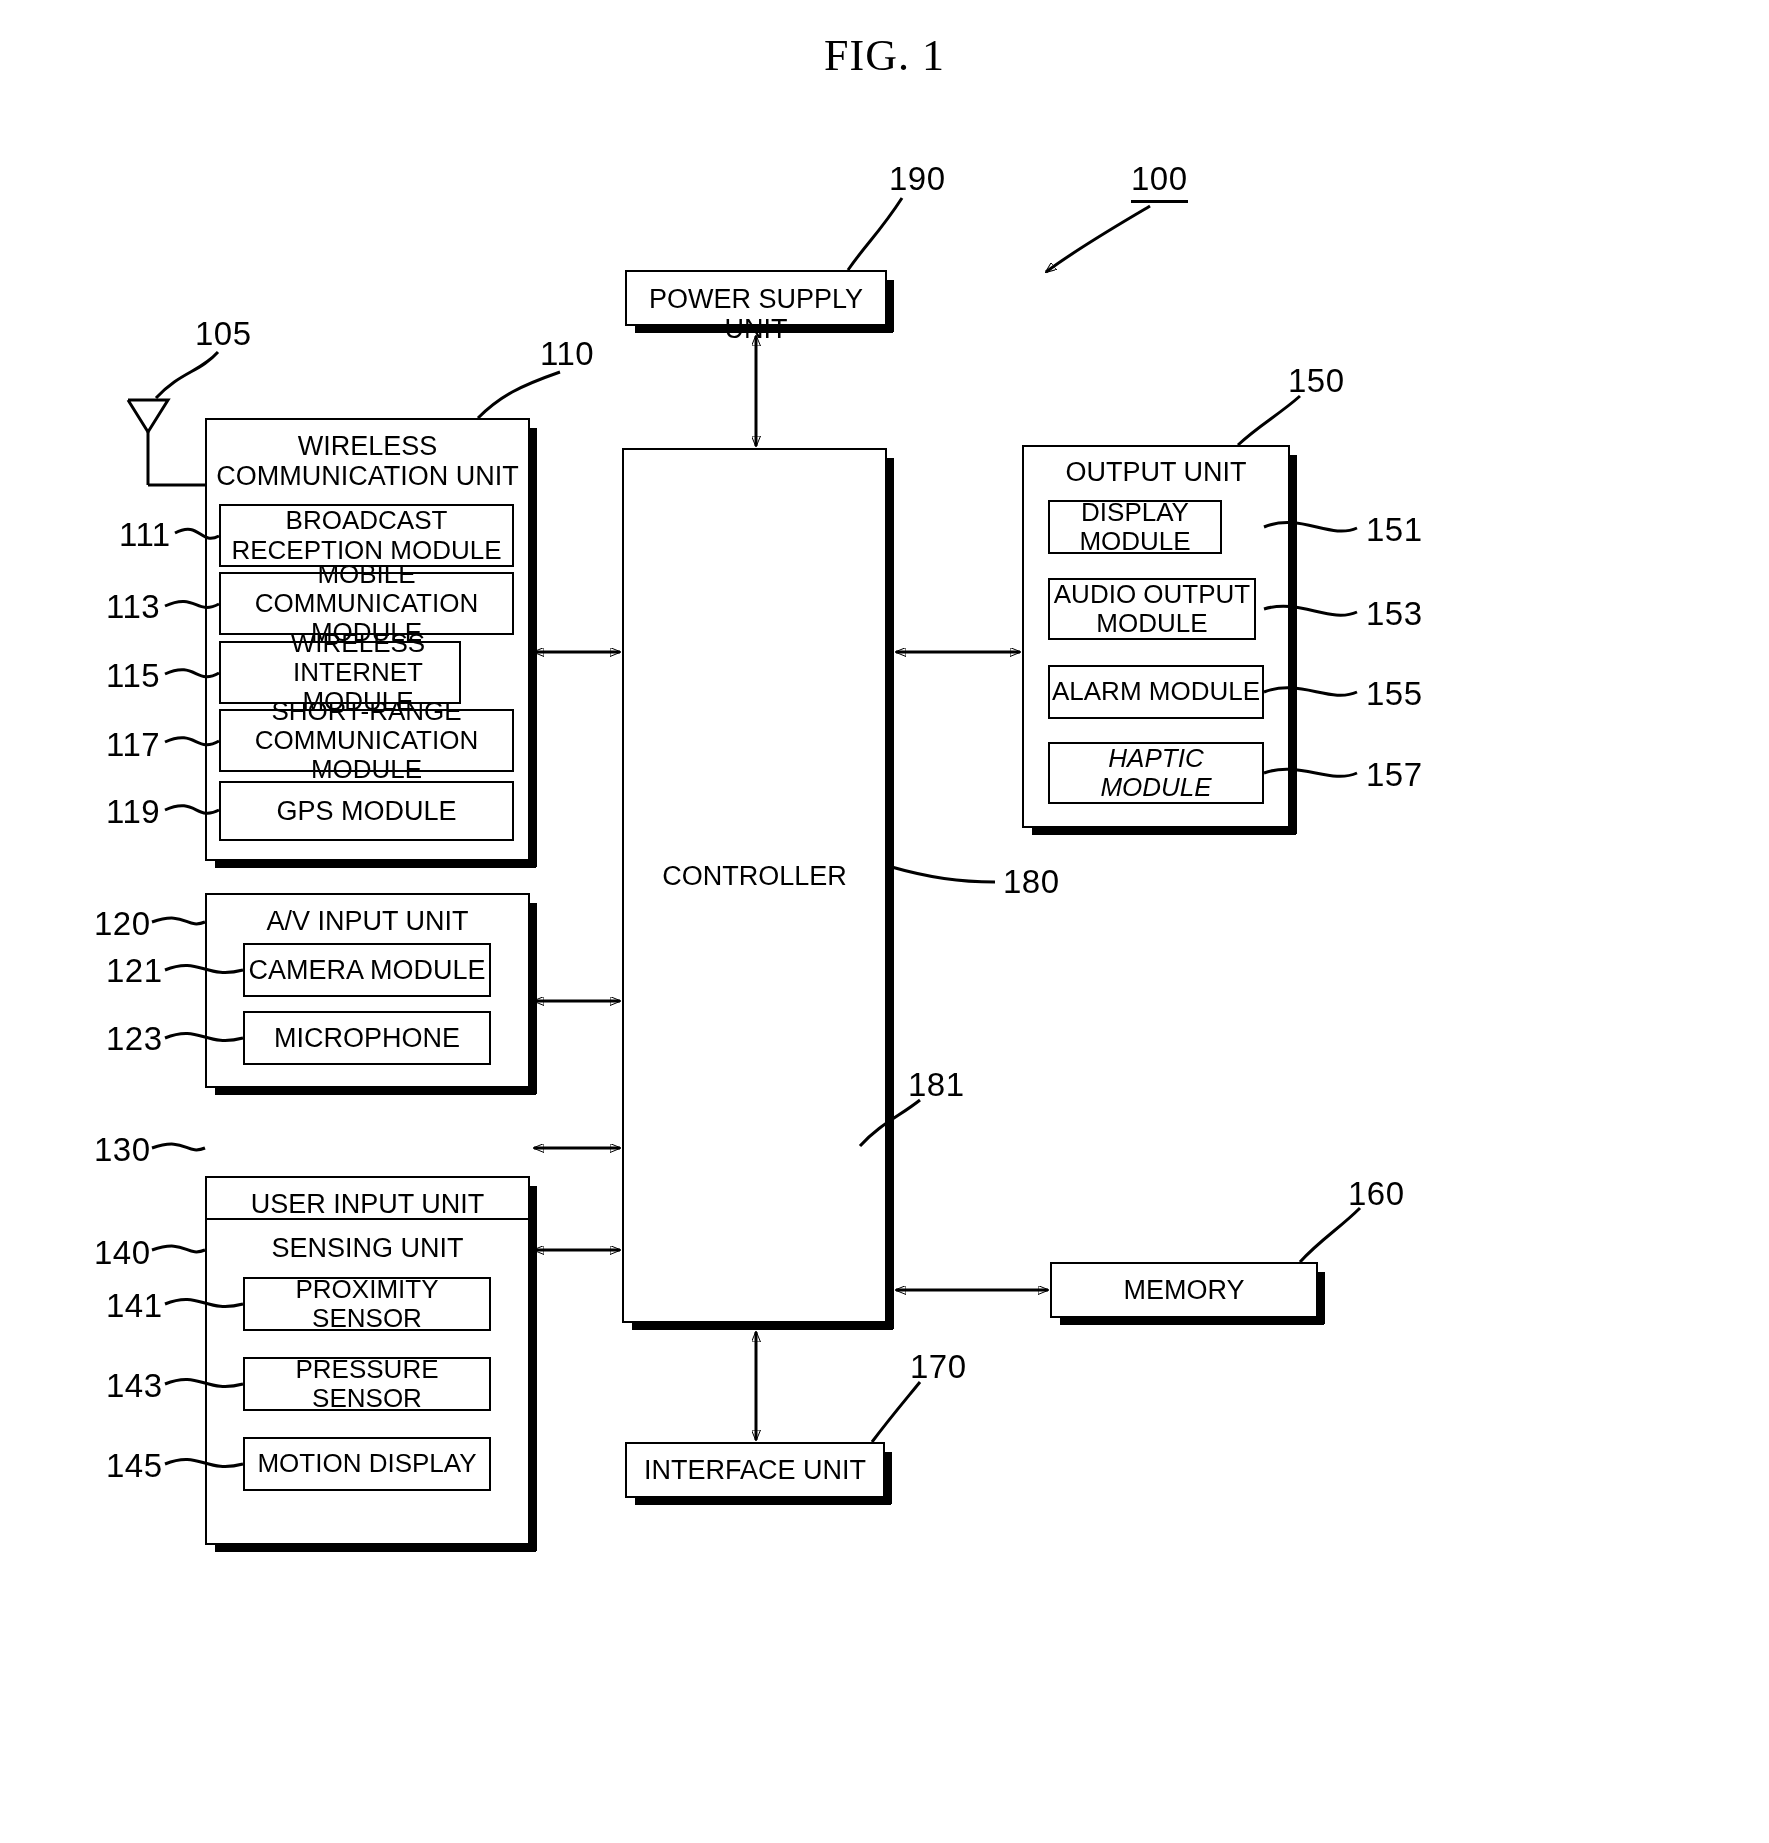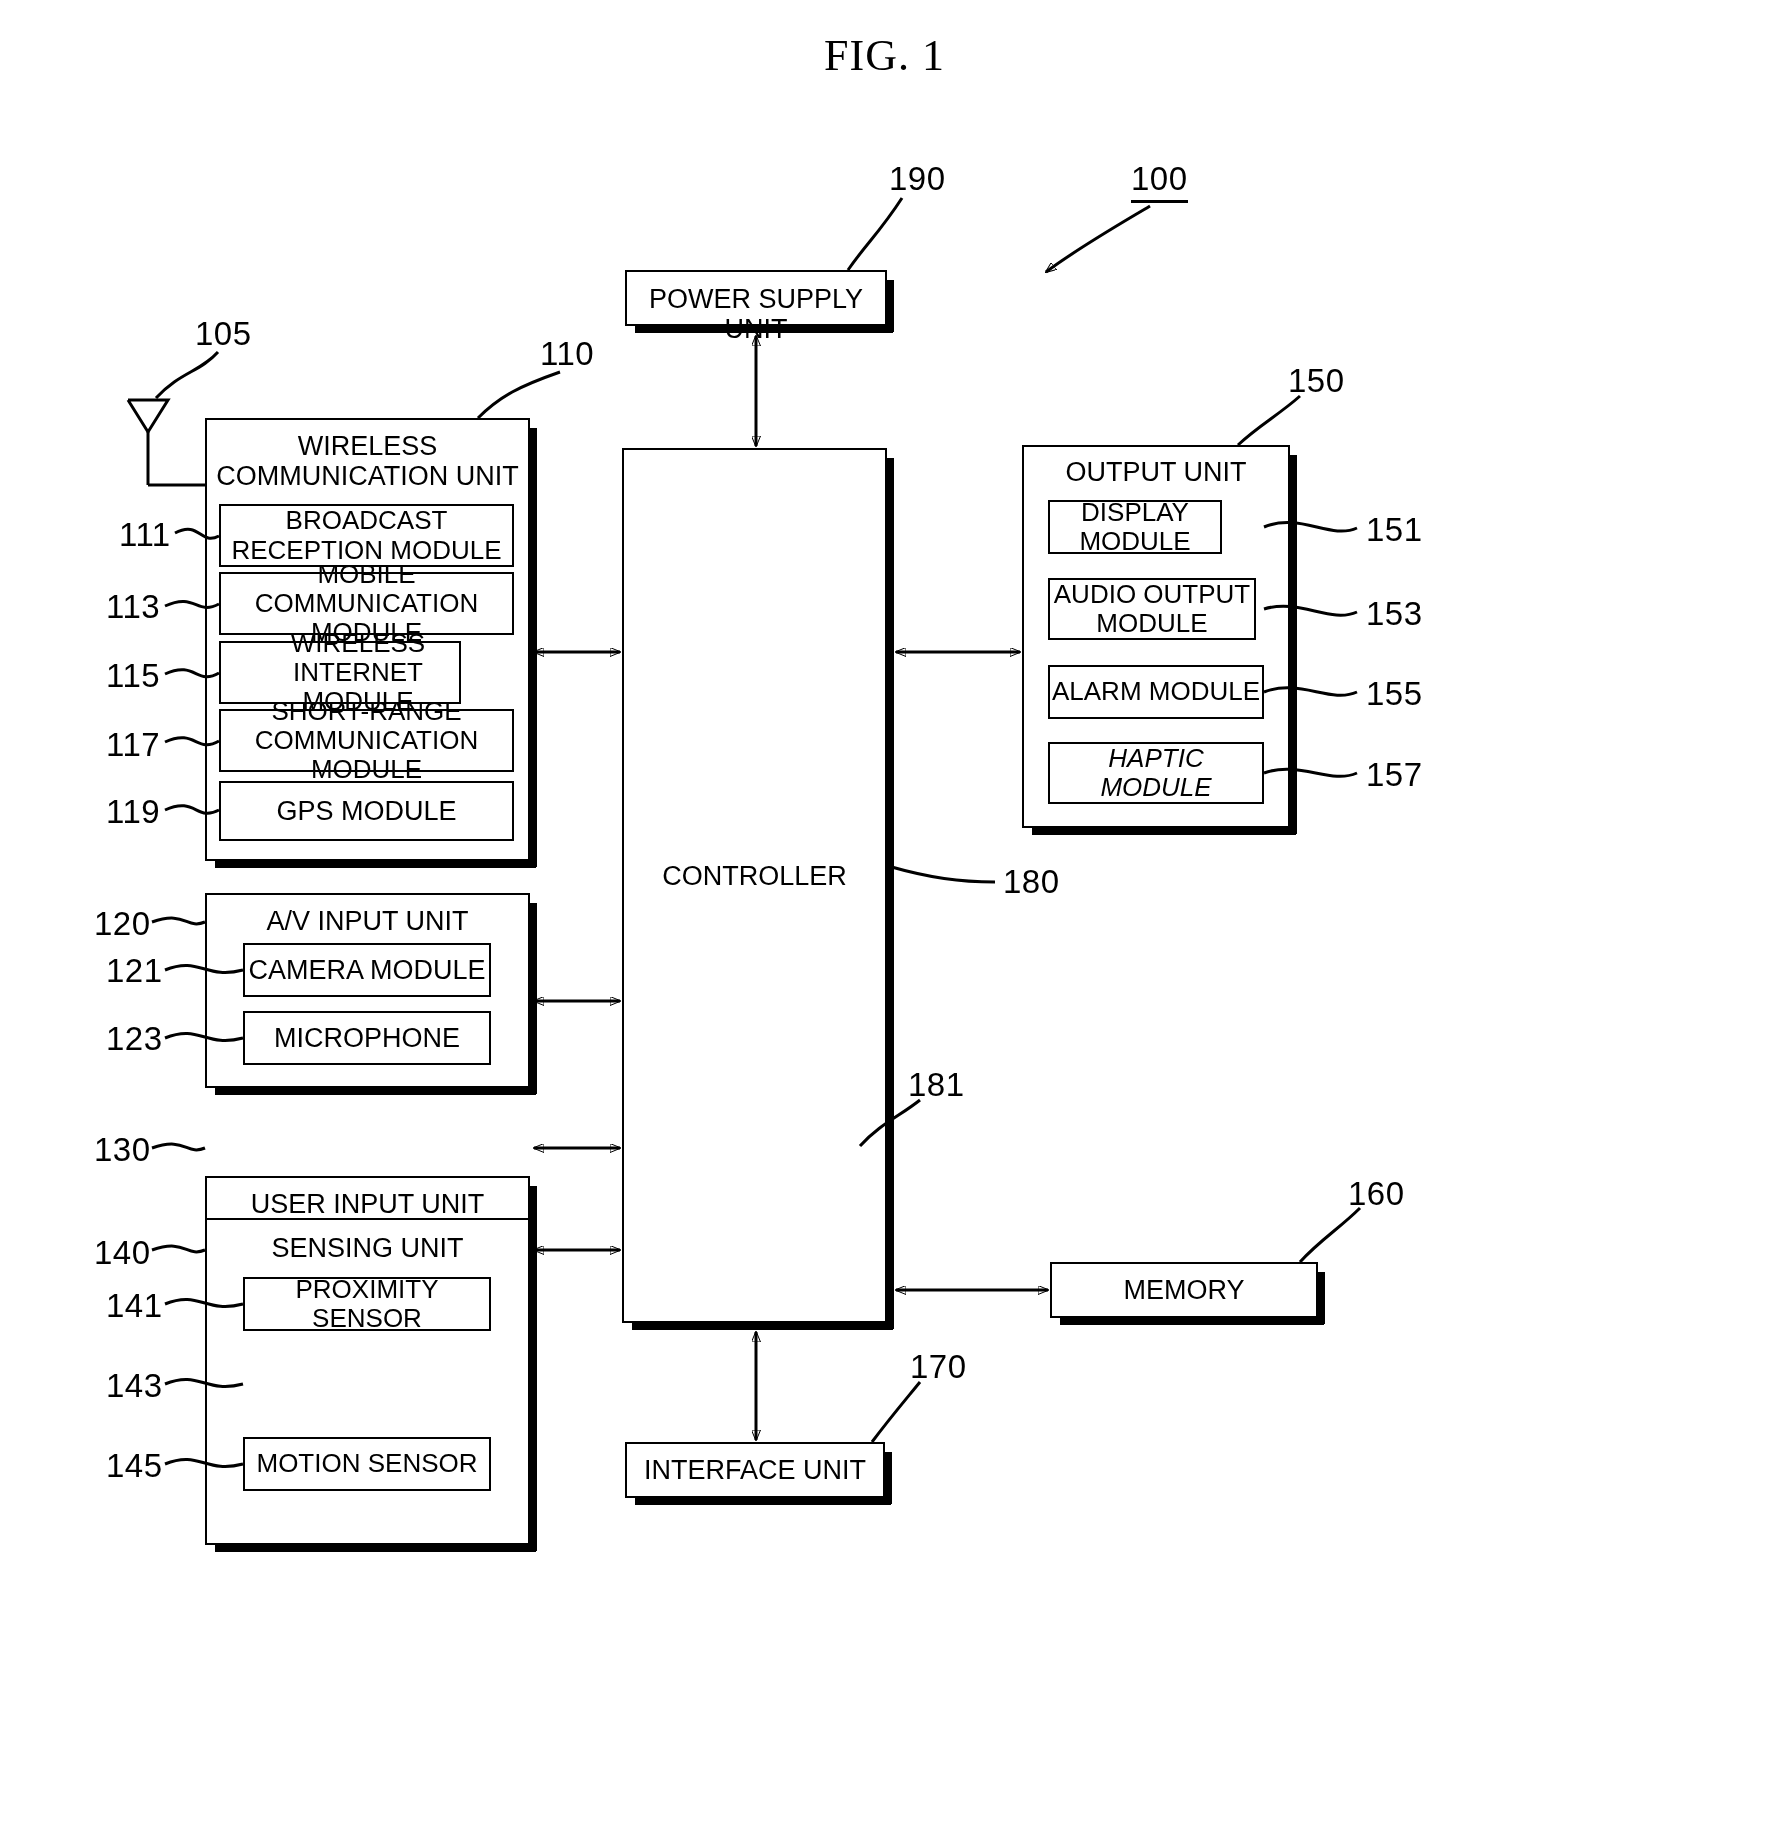--- a/index.html
+++ b/index.html
@@ -92,24 +92,26 @@
 
   <div class="box sh" style="left:205px;top:1218px;width:325px;height:327px;">
     <div class="hdr" style="top:14px;font-size:27px;">SENSING UNIT</div>
   </div>
   <div class="ref" style="left:94px;top:1234px;">140</div>
 
   <div class="inner lbl" style="left:243px;top:1277px;width:248px;height:54px;font-size:26px;">
     <span>PROXIMITY SENSOR</span></div>
   <div class="ref" style="left:106px;top:1287px;">141</div>
 
+  <div class="inner lbl" style="left:243px;top:1357px;width:248px;height:54px;font-size:26px;">
+    <span>PRESSURE SENSOR</span></div>
   <div class="ref" style="left:106px;top:1367px;">143</div>
 
   <div class="inner lbl" style="left:243px;top:1437px;width:248px;height:54px;font-size:26px;">
-    <span>MOTION SENSOR</span></div>
+    <span>MOTION DISPLAY</span></div>
   <div class="ref" style="left:106px;top:1447px;">145</div>
 
   <div class="box sh" style="left:622px;top:448px;width:265px;height:875px;">
     <div class="hdr" style="top:412px;font-size:27px;">CONTROLLER</div>
   </div>
   <div class="ref" style="left:1003px;top:863px;">180</div>
 
   <div class="ref" style="left:908px;top:1066px;">181</div>
 
   <div class="box sh" style="left:1022px;top:445px;width:268px;height:383px;">

